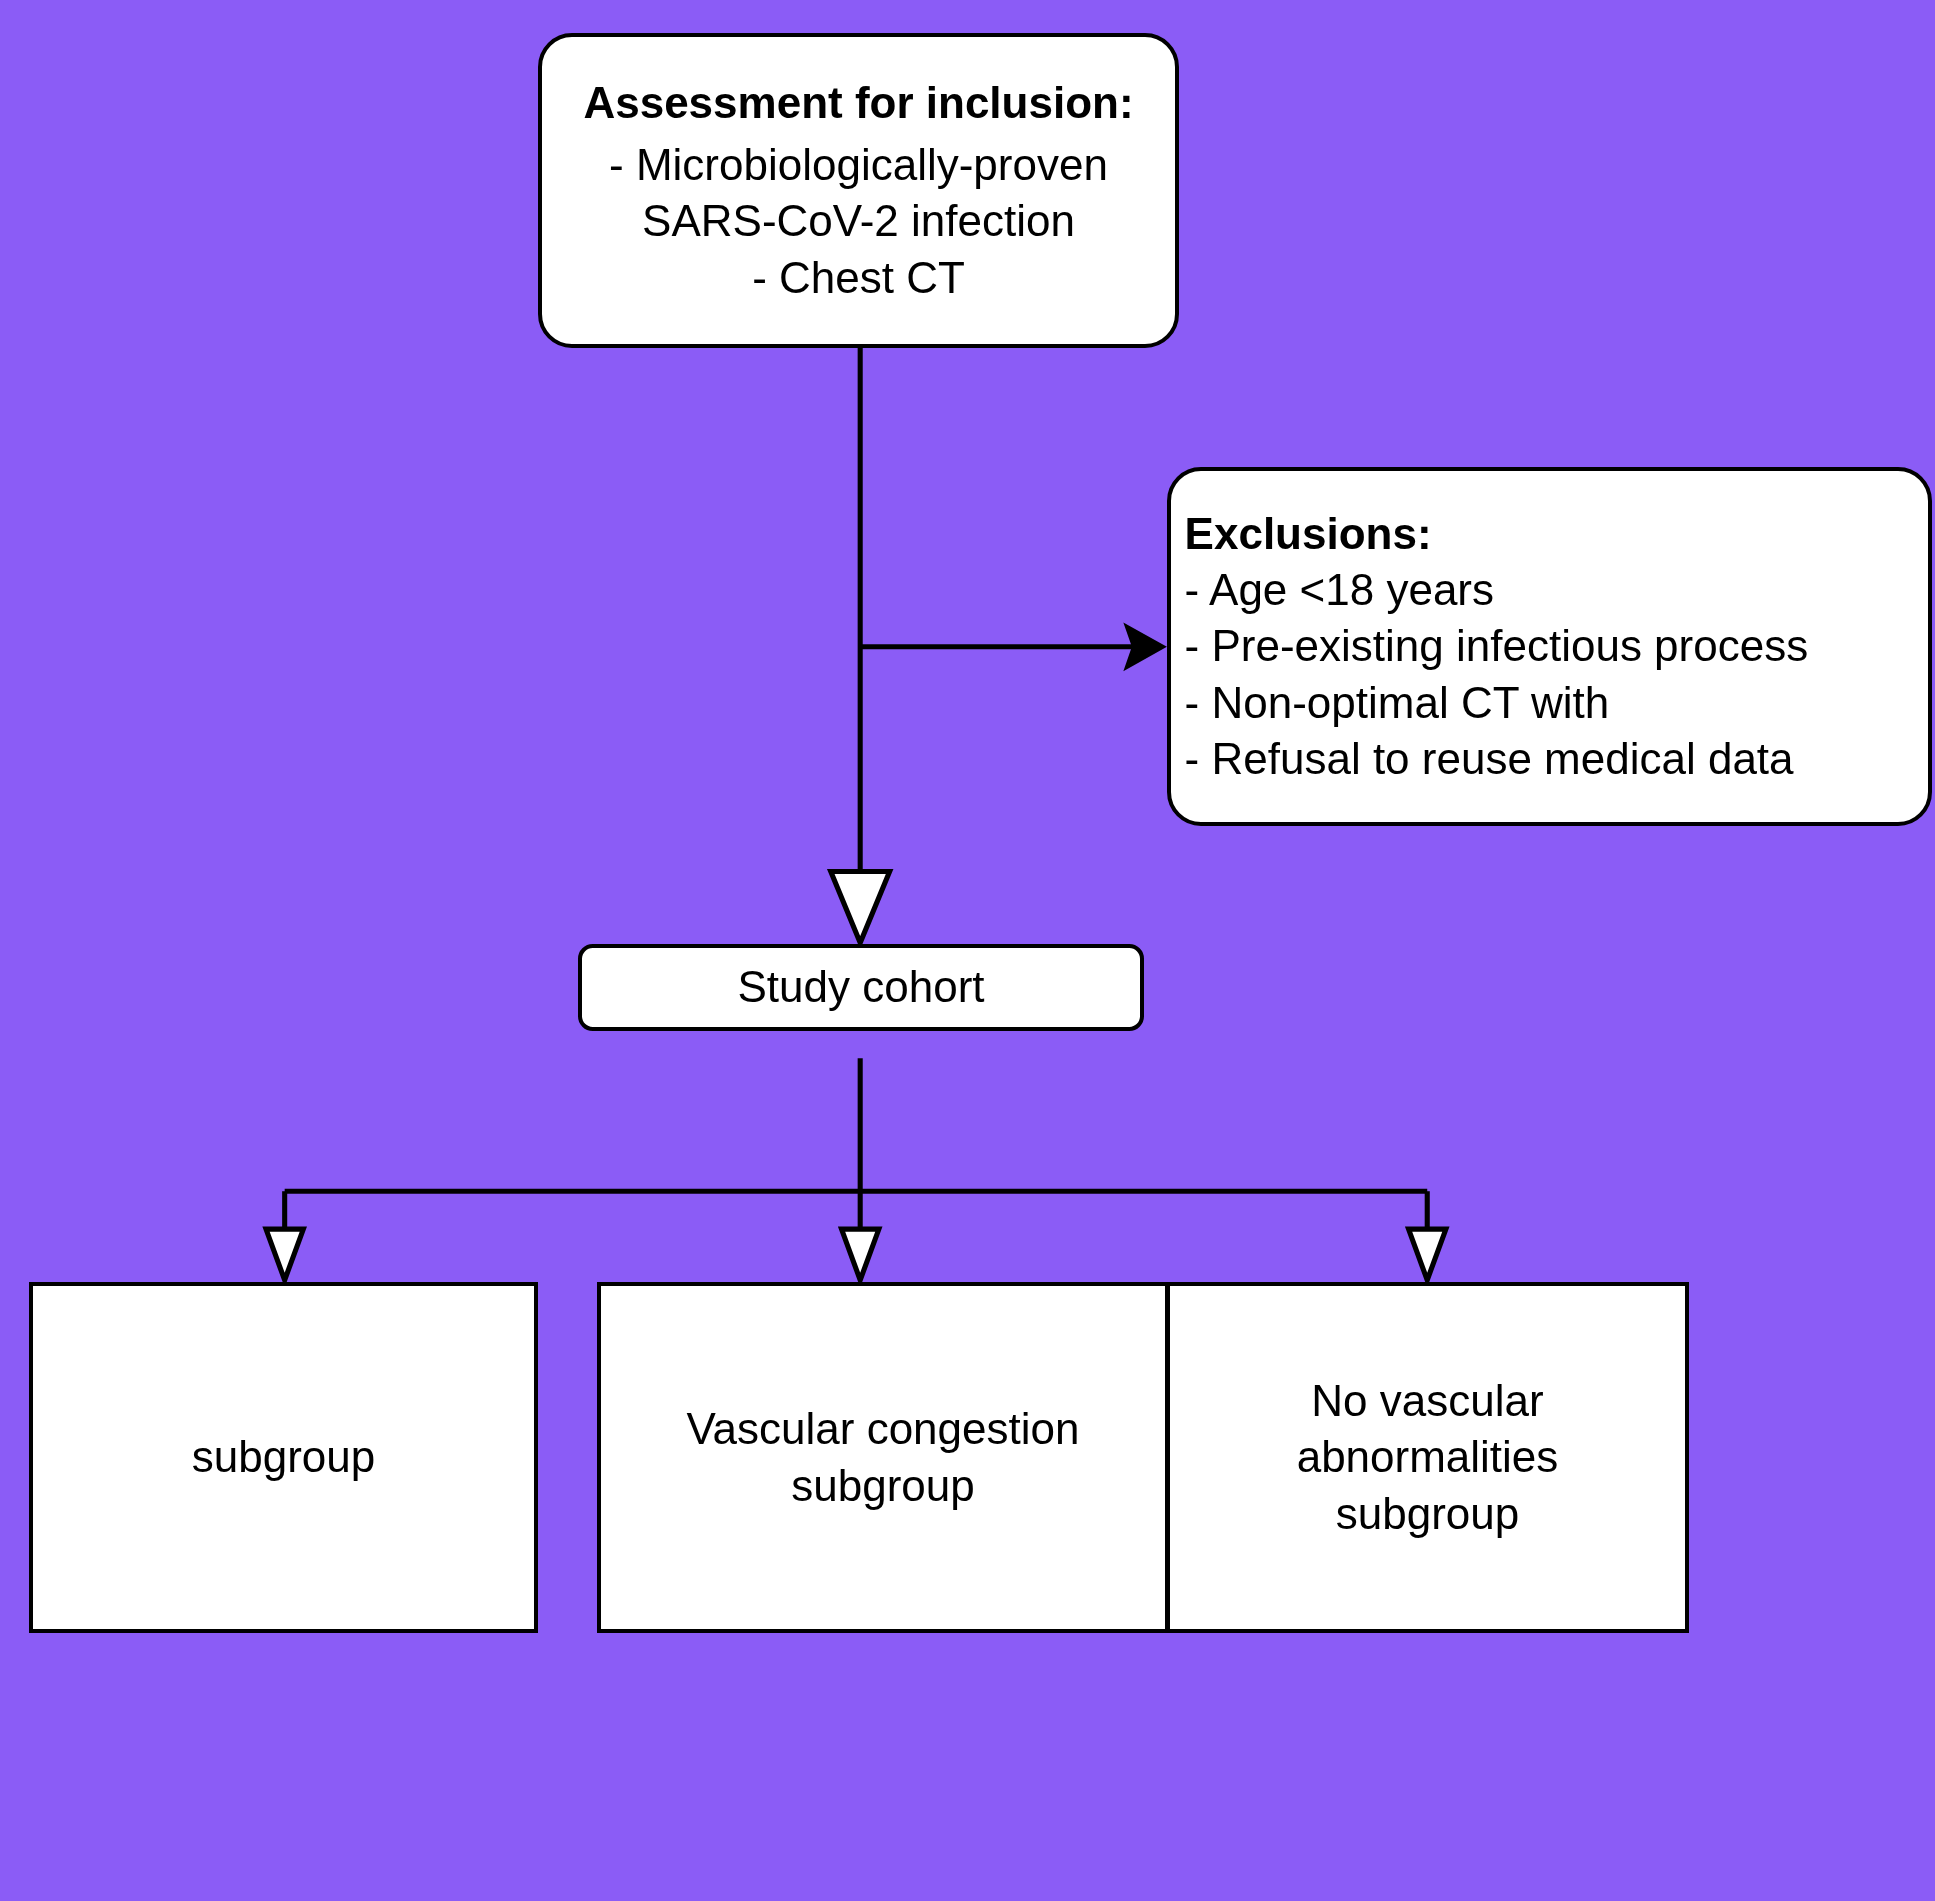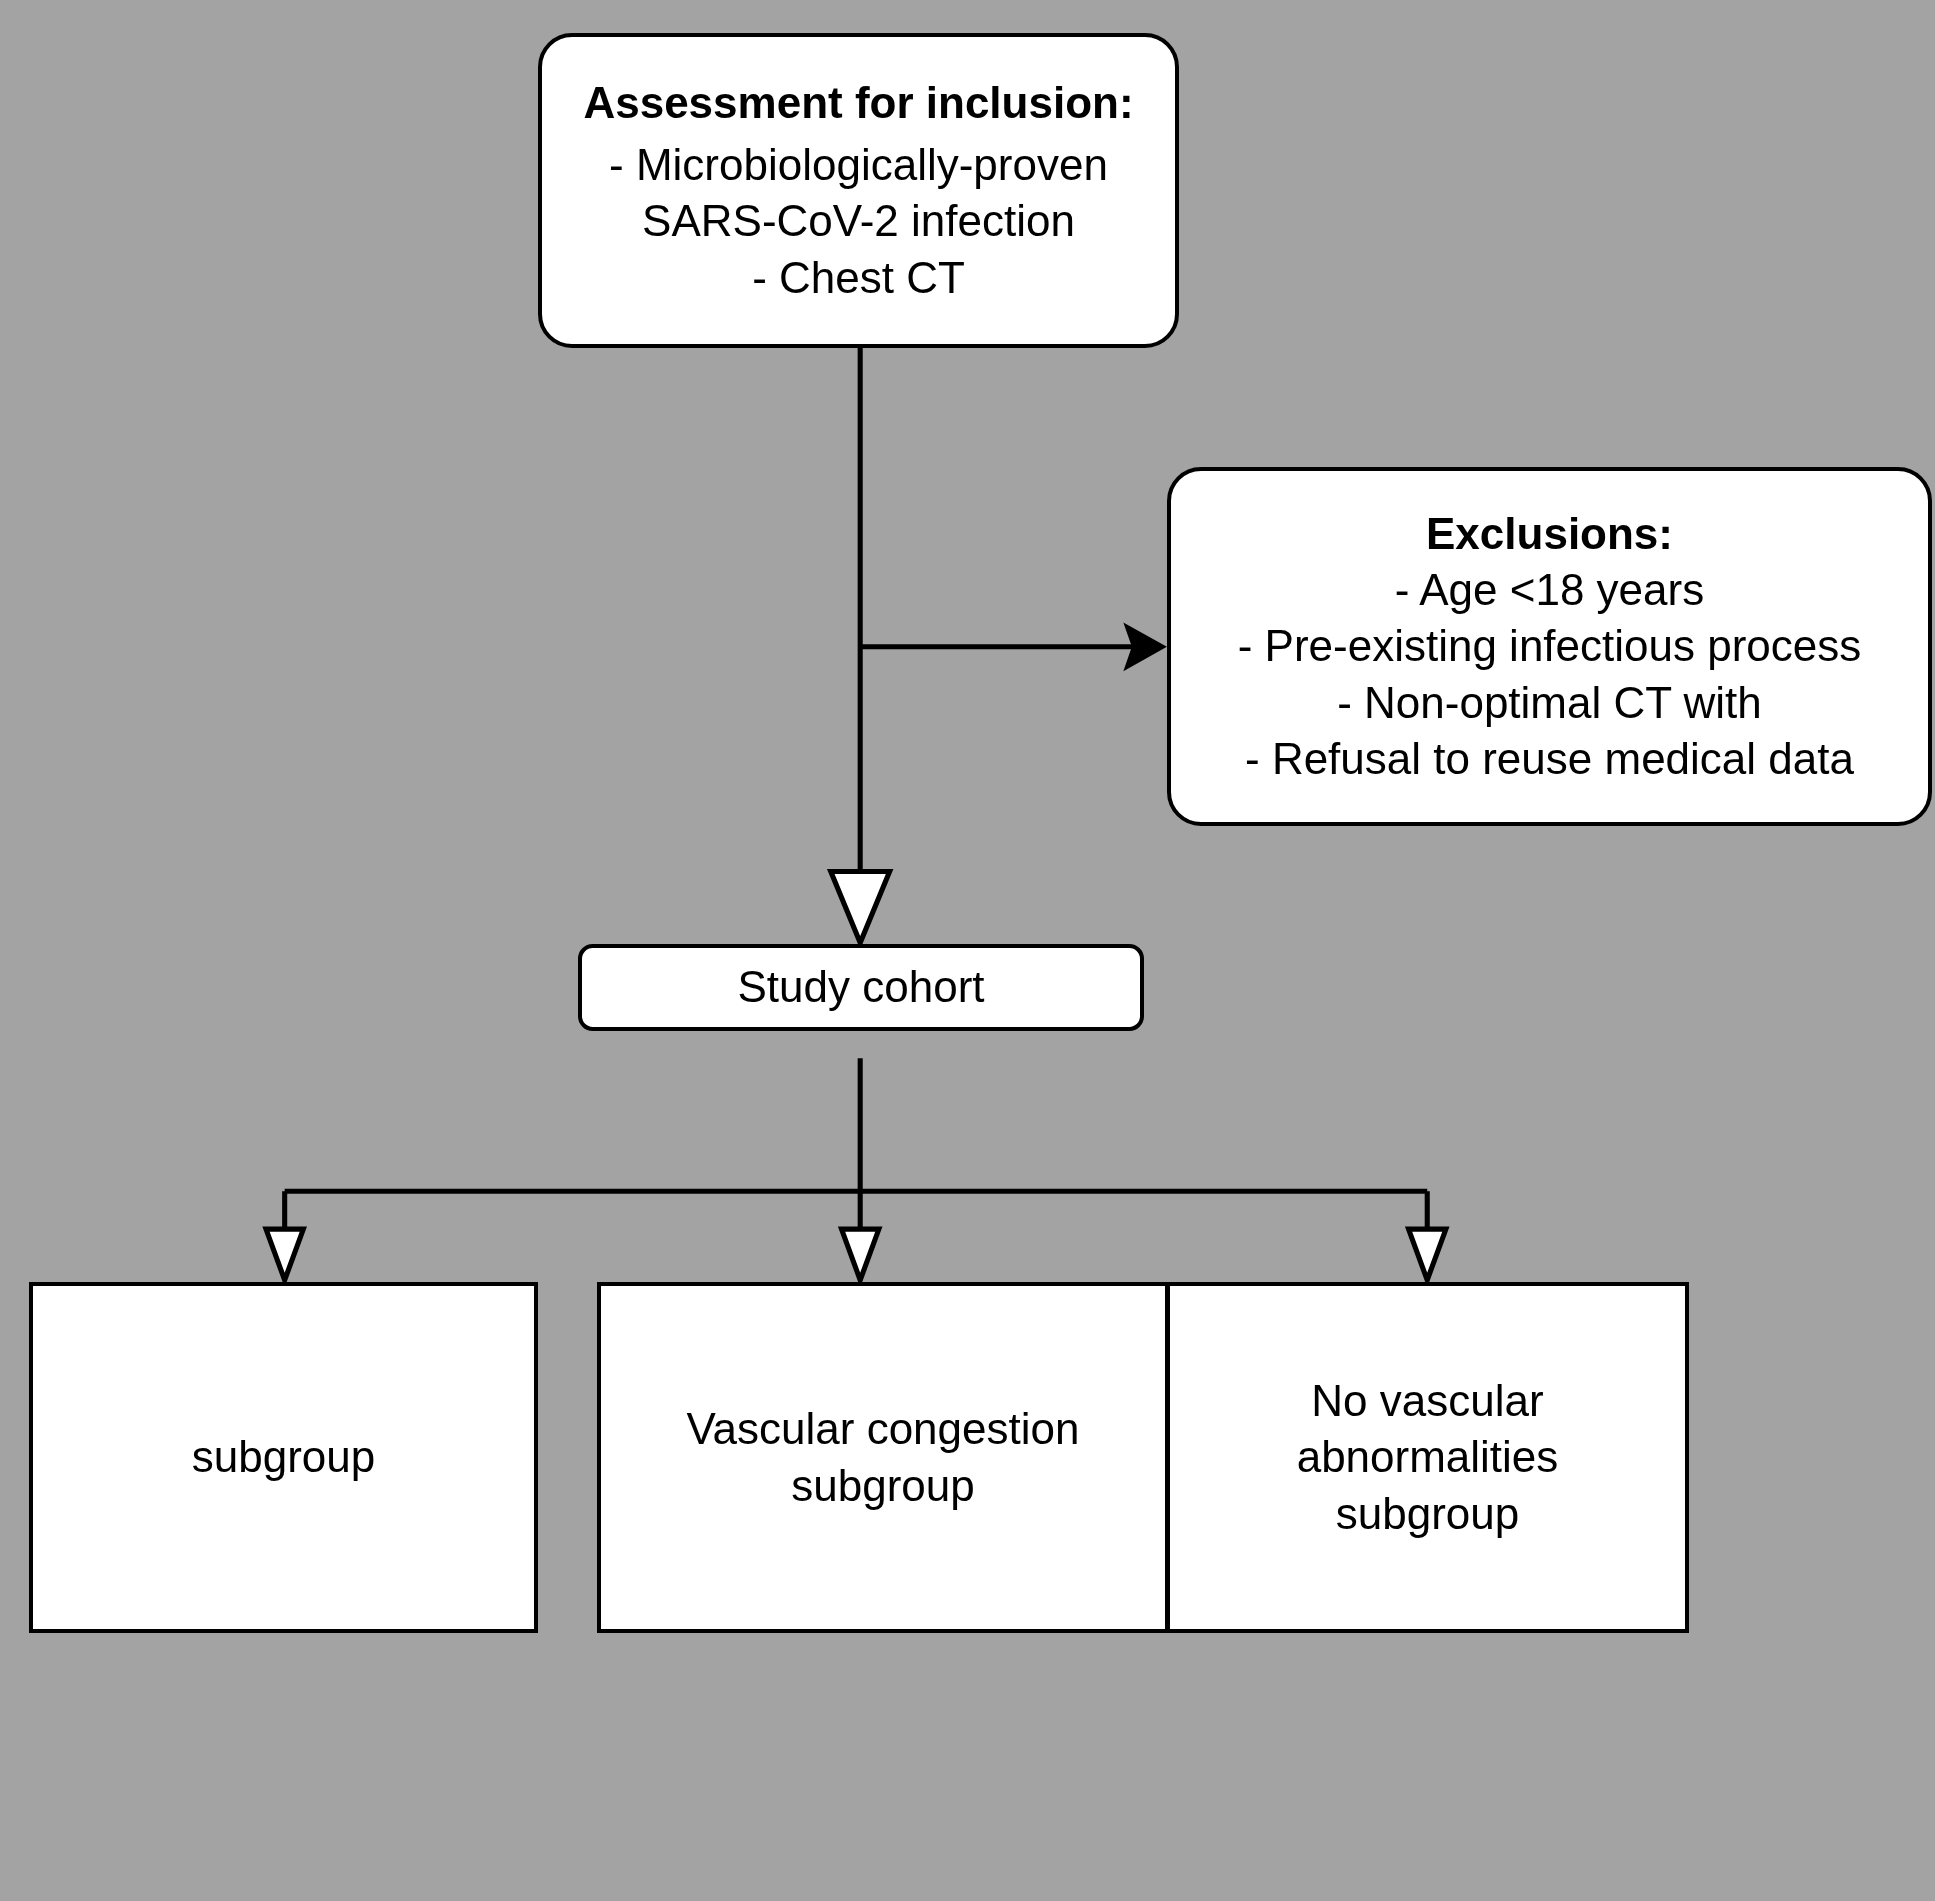--- a/index.html
+++ b/index.html
@@ -4,21 +4,21 @@
 <style>
   html, body {
     margin: 0;
     padding: 0;
     background: #ffffff;
   }
   #canvas {
     position: relative;
     width: 1936px;
     height: 1902px;
-    background: #a3a3a3;
+    background: #8b5cf6;
     font-family: "Liberation Sans", sans-serif;
     overflow: hidden;
   }
   svg#edges {
     position: absolute;
     left: 0;
     top: 0;
     width: 1936px;
     height: 1902px;
     pointer-events: none;
@@ -38,21 +38,21 @@
   }
   .sharp {
     border: 4px solid #000000;
     border-radius: 0;
   }
   .node .line {
     line-height: 1.28;
     white-space: nowrap;
   }
   .center { text-align: center; }
-  .left   { text-align: center; }
+  .left   { text-align: left; }
   .bold   { font-weight: bold; }
 
   
   #assessment {
     left: 538px; top: 33px;
     width: 641px; height: 315px;
     padding: 0 14.7px;
     z-index: 3;
   }
   #assessment .line { font-size: 44px; }

